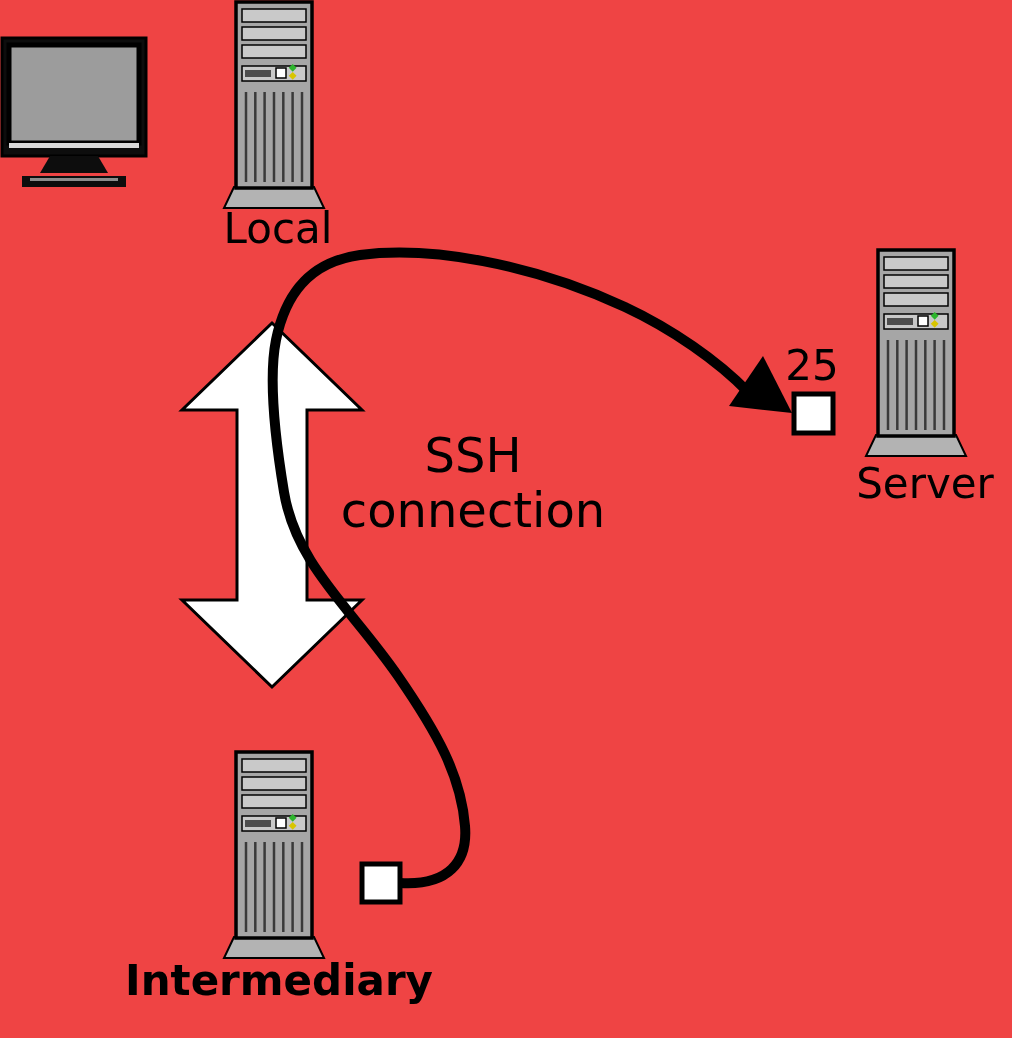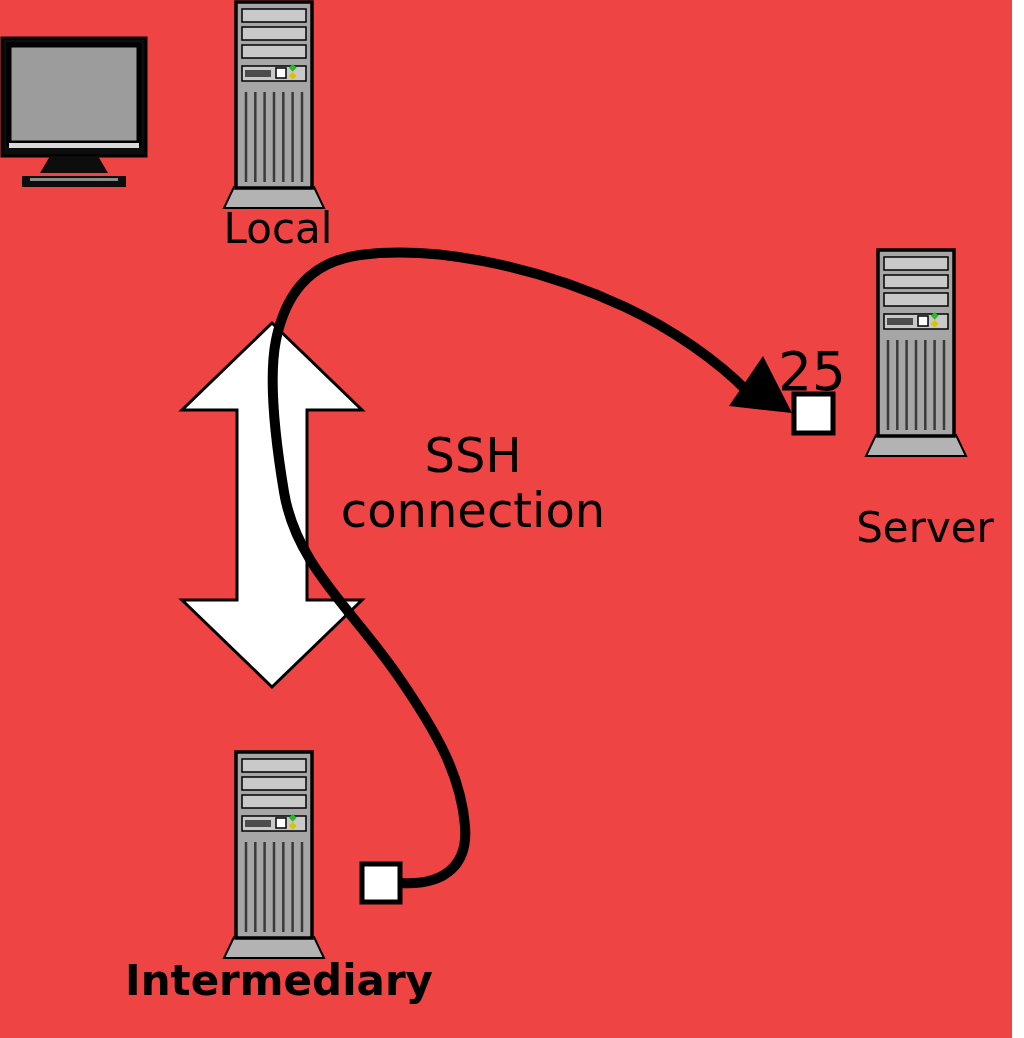--- a/index.html
+++ b/index.html
@@ -18,21 +18,21 @@
     position: absolute;
     transform: translateX(-50%);
     font-size: 42px;
     line-height: 1.1;
     white-space: nowrap;
     color: #000;
   }
   .port-label {
     position: absolute;
     transform: translateX(-50%);
-    font-size: 53px;
+    font-size: 42px;
     line-height: 1.05;
     white-space: nowrap;
     color: #000;
     text-align: right;
   }
   .ssh-label {
     position: absolute;
     transform: translateX(-50%);
     font-size: 48px;
     line-height: 55px;
@@ -99,21 +99,21 @@
              C 430 246, 530 263, 625 307
              C 672 329, 718 361, 748 392" fill="none" stroke="#000000" stroke-width="10" stroke-linecap="round"></path>
     <polygon points="792,413 729,406 763,356" fill="#000000"></polygon>
 
     <rect x="794" y="394" width="39" height="39" fill="#ffffff" stroke="#000000" stroke-width="5"></rect>
     <rect x="362" y="864" width="38" height="38" fill="#ffffff" stroke="#000000" stroke-width="5"></rect>
   </svg>
 
   <div class="node-label" style="left:278px; top:206px;">Local</div>
 
-  <div class="node-label" style="left:925px; top:461px;margin-top:44px;">Server</div>
+  <div class="node-label" style="left:925px; top:461px;">Server</div>
 
   <div class="node-label" style="left:279px; top:958px;font-weight:bold;">Intermediary</div>
 
   <div class="ssh-label" style="left:473px; top:428px;">
     <span style="display:block;">SSH</span>
     <span style="display:block;">connection</span>
   </div>
 
   <div class="port-label" style="left:812px; top:344px;">25</div>
 

